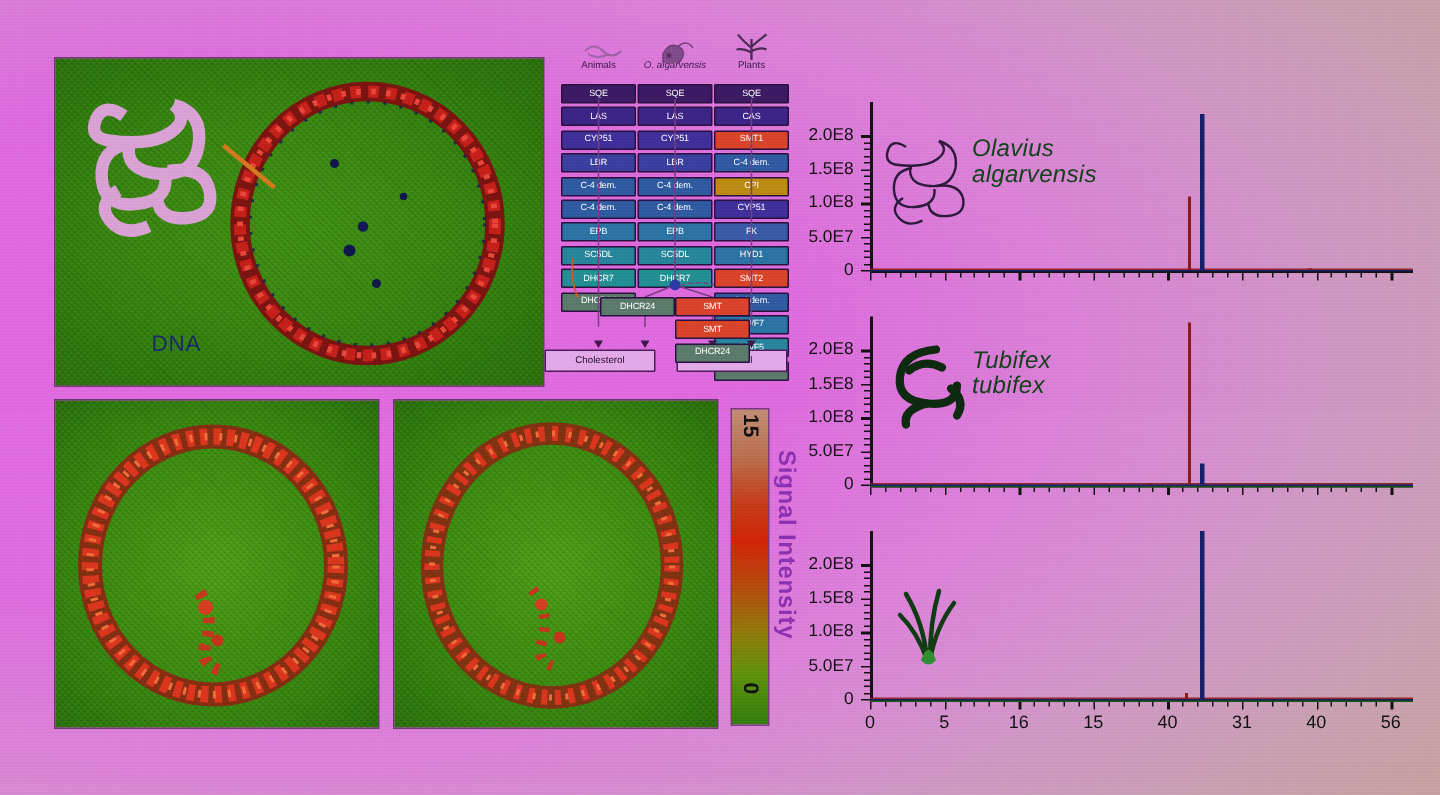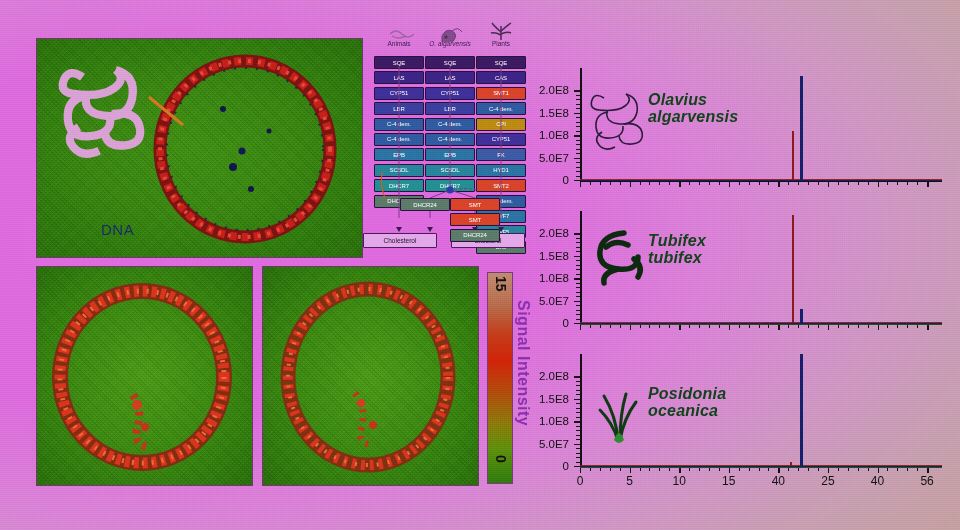--- a/index.html
+++ b/index.html
@@ -59,21 +59,21 @@
   .axisX{position:absolute;left:40px;top:118px;width:362px;height:1.6px;background:#111;}
   .tickY{position:absolute;left:34px;width:6px;height:1.4px;background:#111;}
   .tickYm{position:absolute;left:36px;width:4px;height:1px;background:#111;}
   .labY{position:absolute;right:100%;margin-right:5px;transform:translateY(-50%);
     font-size:11.5px;color:#111;white-space:nowrap;}
   .labYwrap{position:absolute;left:34px;}
   .tickX{position:absolute;top:119px;width:1.4px;height:6px;background:#111;}
   .tickXm{position:absolute;top:119px;width:1px;height:3.5px;background:#111;}
   .labX{position:absolute;top:126px;transform:translateX(-50%);font-size:12px;color:#111;}
   .base{position:absolute;left:0;width:100%;height:1px;bottom:0;}
-  .sp-name{position:absolute;font-style:italic;font-weight:bold;font-size:16px;color:#12421a;
+  .sp-name{position:absolute;font-style:italic;font-weight:normal;font-size:16px;color:#12421a;
     line-height:1.05;letter-spacing:.2px;}
   .sp-icon{position:absolute;}
 </style>
 </head>
 <body>
 
 <div id="fish-main">
   <div class="img-noise"></div>
   <svg width="325" height="218" style="position:absolute;left:0;top:0">
     <g>
@@ -456,39 +456,39 @@
     <div class="tickXm" style="left: 59.8356px;"></div>
     <div class="tickXm" style="left: 69.7534px;"></div>
     <div class="tickXm" style="left: 79.6712px;"></div>
     <div class="tickX" style="left: 89.589px;"></div>
     <div class="labX" style="left: 89.589px;">5</div>
     <div class="tickXm" style="left: 99.5068px;"></div>
     <div class="tickXm" style="left: 109.425px;"></div>
     <div class="tickXm" style="left: 119.342px;"></div>
     <div class="tickXm" style="left: 129.26px;"></div>
     <div class="tickX" style="left: 139.178px;"></div>
-    <div class="labX" style="left: 139.178px;">10</div>
+    <div class="labX" style="left: 139.178px;">16</div>
     <div class="tickXm" style="left: 149.096px;"></div>
     <div class="tickXm" style="left: 159.014px;"></div>
     <div class="tickXm" style="left: 168.932px;"></div>
     <div class="tickXm" style="left: 178.849px;"></div>
     <div class="tickX" style="left: 188.767px;"></div>
     <div class="labX" style="left: 188.767px;">15</div>
     <div class="tickXm" style="left: 198.685px;"></div>
     <div class="tickXm" style="left: 208.603px;"></div>
     <div class="tickXm" style="left: 218.521px;"></div>
     <div class="tickXm" style="left: 228.438px;"></div>
     <div class="tickX" style="left: 238.356px;"></div>
     <div class="labX" style="left: 238.356px;">40</div>
     <div class="tickXm" style="left: 248.274px;"></div>
     <div class="tickXm" style="left: 258.192px;"></div>
     <div class="tickXm" style="left: 268.11px;"></div>
     <div class="tickXm" style="left: 278.027px;"></div>
     <div class="tickX" style="left: 287.945px;"></div>
-    <div class="labX" style="left: 287.945px;">25</div>
+    <div class="labX" style="left: 287.945px;">31</div>
     <div class="tickXm" style="left: 297.863px;"></div>
     <div class="tickXm" style="left: 307.781px;"></div>
     <div class="tickXm" style="left: 317.699px;"></div>
     <div class="tickXm" style="left: 327.616px;"></div>
     <div class="tickX" style="left: 337.534px;"></div>
     <div class="labX" style="left: 337.534px;">40</div>
     <div class="tickXm" style="left: 347.452px;"></div>
     <div class="tickXm" style="left: 357.37px;"></div>
     <div class="tickXm" style="left: 367.288px;"></div>
     <div class="tickXm" style="left: 377.205px;"></div>
@@ -501,19 +501,15 @@
     <div class="base" style="position: absolute; left: 40px; top: 118.8px; width: 362px; height: 1.2px; background: rgb(29, 92, 29); opacity: 0.9;"></div>
     <div class="sp-icon" style="left: 50px; top: 34px; width: 60px; height: 66px;"><svg width="60" height="66" viewBox="0 0 60 66">
         <g stroke="#0f3a12" stroke-width="3" fill="none" stroke-linecap="round">
       <path d="M28 58 q-2 -24 -14 -44"></path>
           <path d="M30 58 q0 -26 6 -46"></path>
       <path d="M30 58 q4 -22 16 -38"></path>
           <path d="M28 58 q-6 -18 -18 -30"></path>
         </g>
       <path d="M24 58 q5 -14 10 0 q-5 6 -10 0 z" fill="#2e8b2e" stroke="none"></path>
       </svg></div>
-    <div class="sp-name" style="left: 108px; top: 38px;">
-      <div>Posidonia</div>
-      <div>oceanica</div>
-    </div>
   </div>
 
 <div class="noise"></div>
 
 </body></html>

